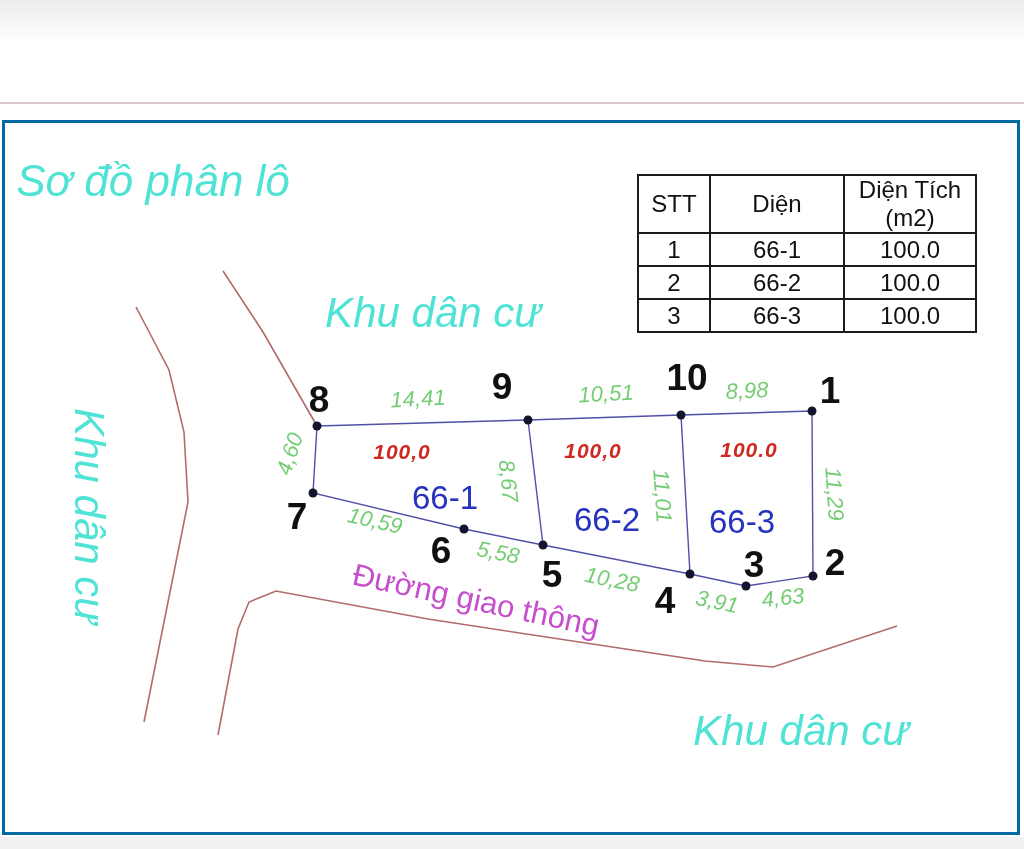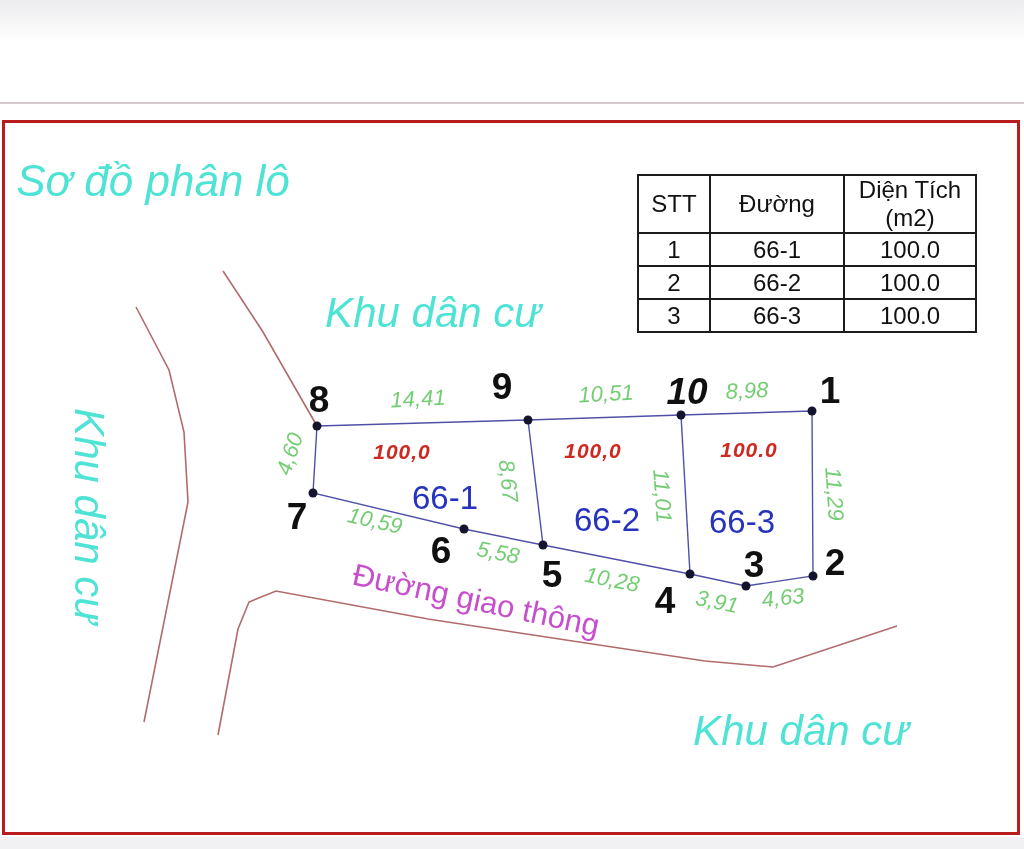--- a/index.html
+++ b/index.html
@@ -7,21 +7,21 @@
     --magenta:#c74fcd; --road_line:#b26b6b; --boundary:#5050a8; --dot:#14142e;
   }
   html,body{margin:0;padding:0;background:#fff;}
   .page{position:relative;width:1024px;height:849px;background:#fff;overflow:hidden;
         font-family:"Liberation Sans",sans-serif;}
   .top-strip{position:absolute;left:0;top:0;width:1024px;height:42px;
         background:linear-gradient(#ececee,#ffffff);}
   .top-line{position:absolute;left:0;top:102px;width:1024px;height:2px;background:#d8c8cd;}
   .bottom-strip{position:absolute;left:0;top:837px;width:1024px;height:12px;background:#f1f0f2;}
   .main-box{position:absolute;left:2px;top:120px;width:1018px;height:715px;
-        box-sizing:border-box;border:3px solid #b91c1c;background:#fff;}
+        box-sizing:border-box;border:3px solid #0369a1;background:#fff;}
   .diagram-svg{position:absolute;left:0;top:0;width:1012px;height:709px;}
   .lbl{position:absolute;transform:translate(-50%,-50%);white-space:nowrap;line-height:1;}
   .cyan{color:var(--cyan);font-style:italic;}
   .title{font-size:44px;}
   .kdc{font-size:42px;}
   .dim{color:var(--green);font-style:italic;font-size:22px;}
   .vtx{color:#101010;font-weight:bold;font-size:37px;}
   .area{color:var(--red);font-weight:bold;font-style:italic;font-size:21px;letter-spacing:1px;}
   .pid{color:var(--blue);font-size:33px;}
   .road-label{color:var(--magenta);font-size:31px;}
@@ -79,40 +79,40 @@
 
     <div class="lbl vtx" style="left:825px;top:267px;">1</div>
     <div class="lbl vtx" style="left:830px;top:439px;">2</div>
     <div class="lbl vtx" style="left:749px;top:441px;">3</div>
     <div class="lbl vtx" style="left:660px;top:477px;">4</div>
     <div class="lbl vtx" style="left:547px;top:451px;">5</div>
     <div class="lbl vtx" style="left:436px;top:427px;">6</div>
     <div class="lbl vtx" style="left:292px;top:393px;">7</div>
     <div class="lbl vtx" style="left:314px;top:276px;">8</div>
     <div class="lbl vtx" style="left:497px;top:263px;">9</div>
-    <div class="lbl vtx" style="left:682px;top:268px;font-style:italic;">10</div>
+    <div class="lbl vtx" style="left:682px;top:254px;">10</div>
 
     <div class="lbl dim" style="left:413px;top:276px;transform:translate(-50%,-50%) rotate(-3deg);">14,41</div>
     <div class="lbl dim" style="left:601px;top:271px;transform:translate(-50%,-50%) rotate(-3deg);">10,51</div>
     <div class="lbl dim" style="left:742px;top:268px;transform:translate(-50%,-50%) rotate(-3deg);">8,98</div>
     <div class="lbl dim" style="left:285px;top:331px;transform:translate(-50%,-50%) rotate(-72deg);">4,60</div>
     <div class="lbl dim" style="left:503px;top:358px;transform:translate(-50%,-50%) rotate(84deg);">8,67</div>
     <div class="lbl dim" style="left:657px;top:373px;transform:translate(-50%,-50%) rotate(86deg);">11,01</div>
     <div class="lbl dim" style="left:829px;top:371px;transform:translate(-50%,-50%) rotate(86deg);">11,29</div>
     <div class="lbl dim" style="left:370px;top:398px;transform:translate(-50%,-50%) rotate(13deg);">10,59</div>
     <div class="lbl dim" style="left:493px;top:430px;transform:translate(-50%,-50%) rotate(11deg);">5,58</div>
     <div class="lbl dim" style="left:607px;top:457px;transform:translate(-50%,-50%) rotate(11deg);">10,28</div>
     <div class="lbl dim" style="left:712px;top:479px;transform:translate(-50%,-50%) rotate(12deg);">3,91</div>
     <div class="lbl dim" style="left:778px;top:475px;transform:translate(-50%,-50%) rotate(-6deg);">4,63</div>
 
     <table class="sum-table">
       <thead>
         <tr>
           <th class="col-stt">STT</th>
-          <th class="col-thua">Đường</th>
+          <th class="col-thua">Diện</th>
           <th class="col-dt">Diện Tích (m2)</th>
         </tr>
       </thead>
       <tbody>
         <tr>
           <td>1</td>
           <td>66-1</td>
           <td>100.0</td>
         </tr>
         <tr>

